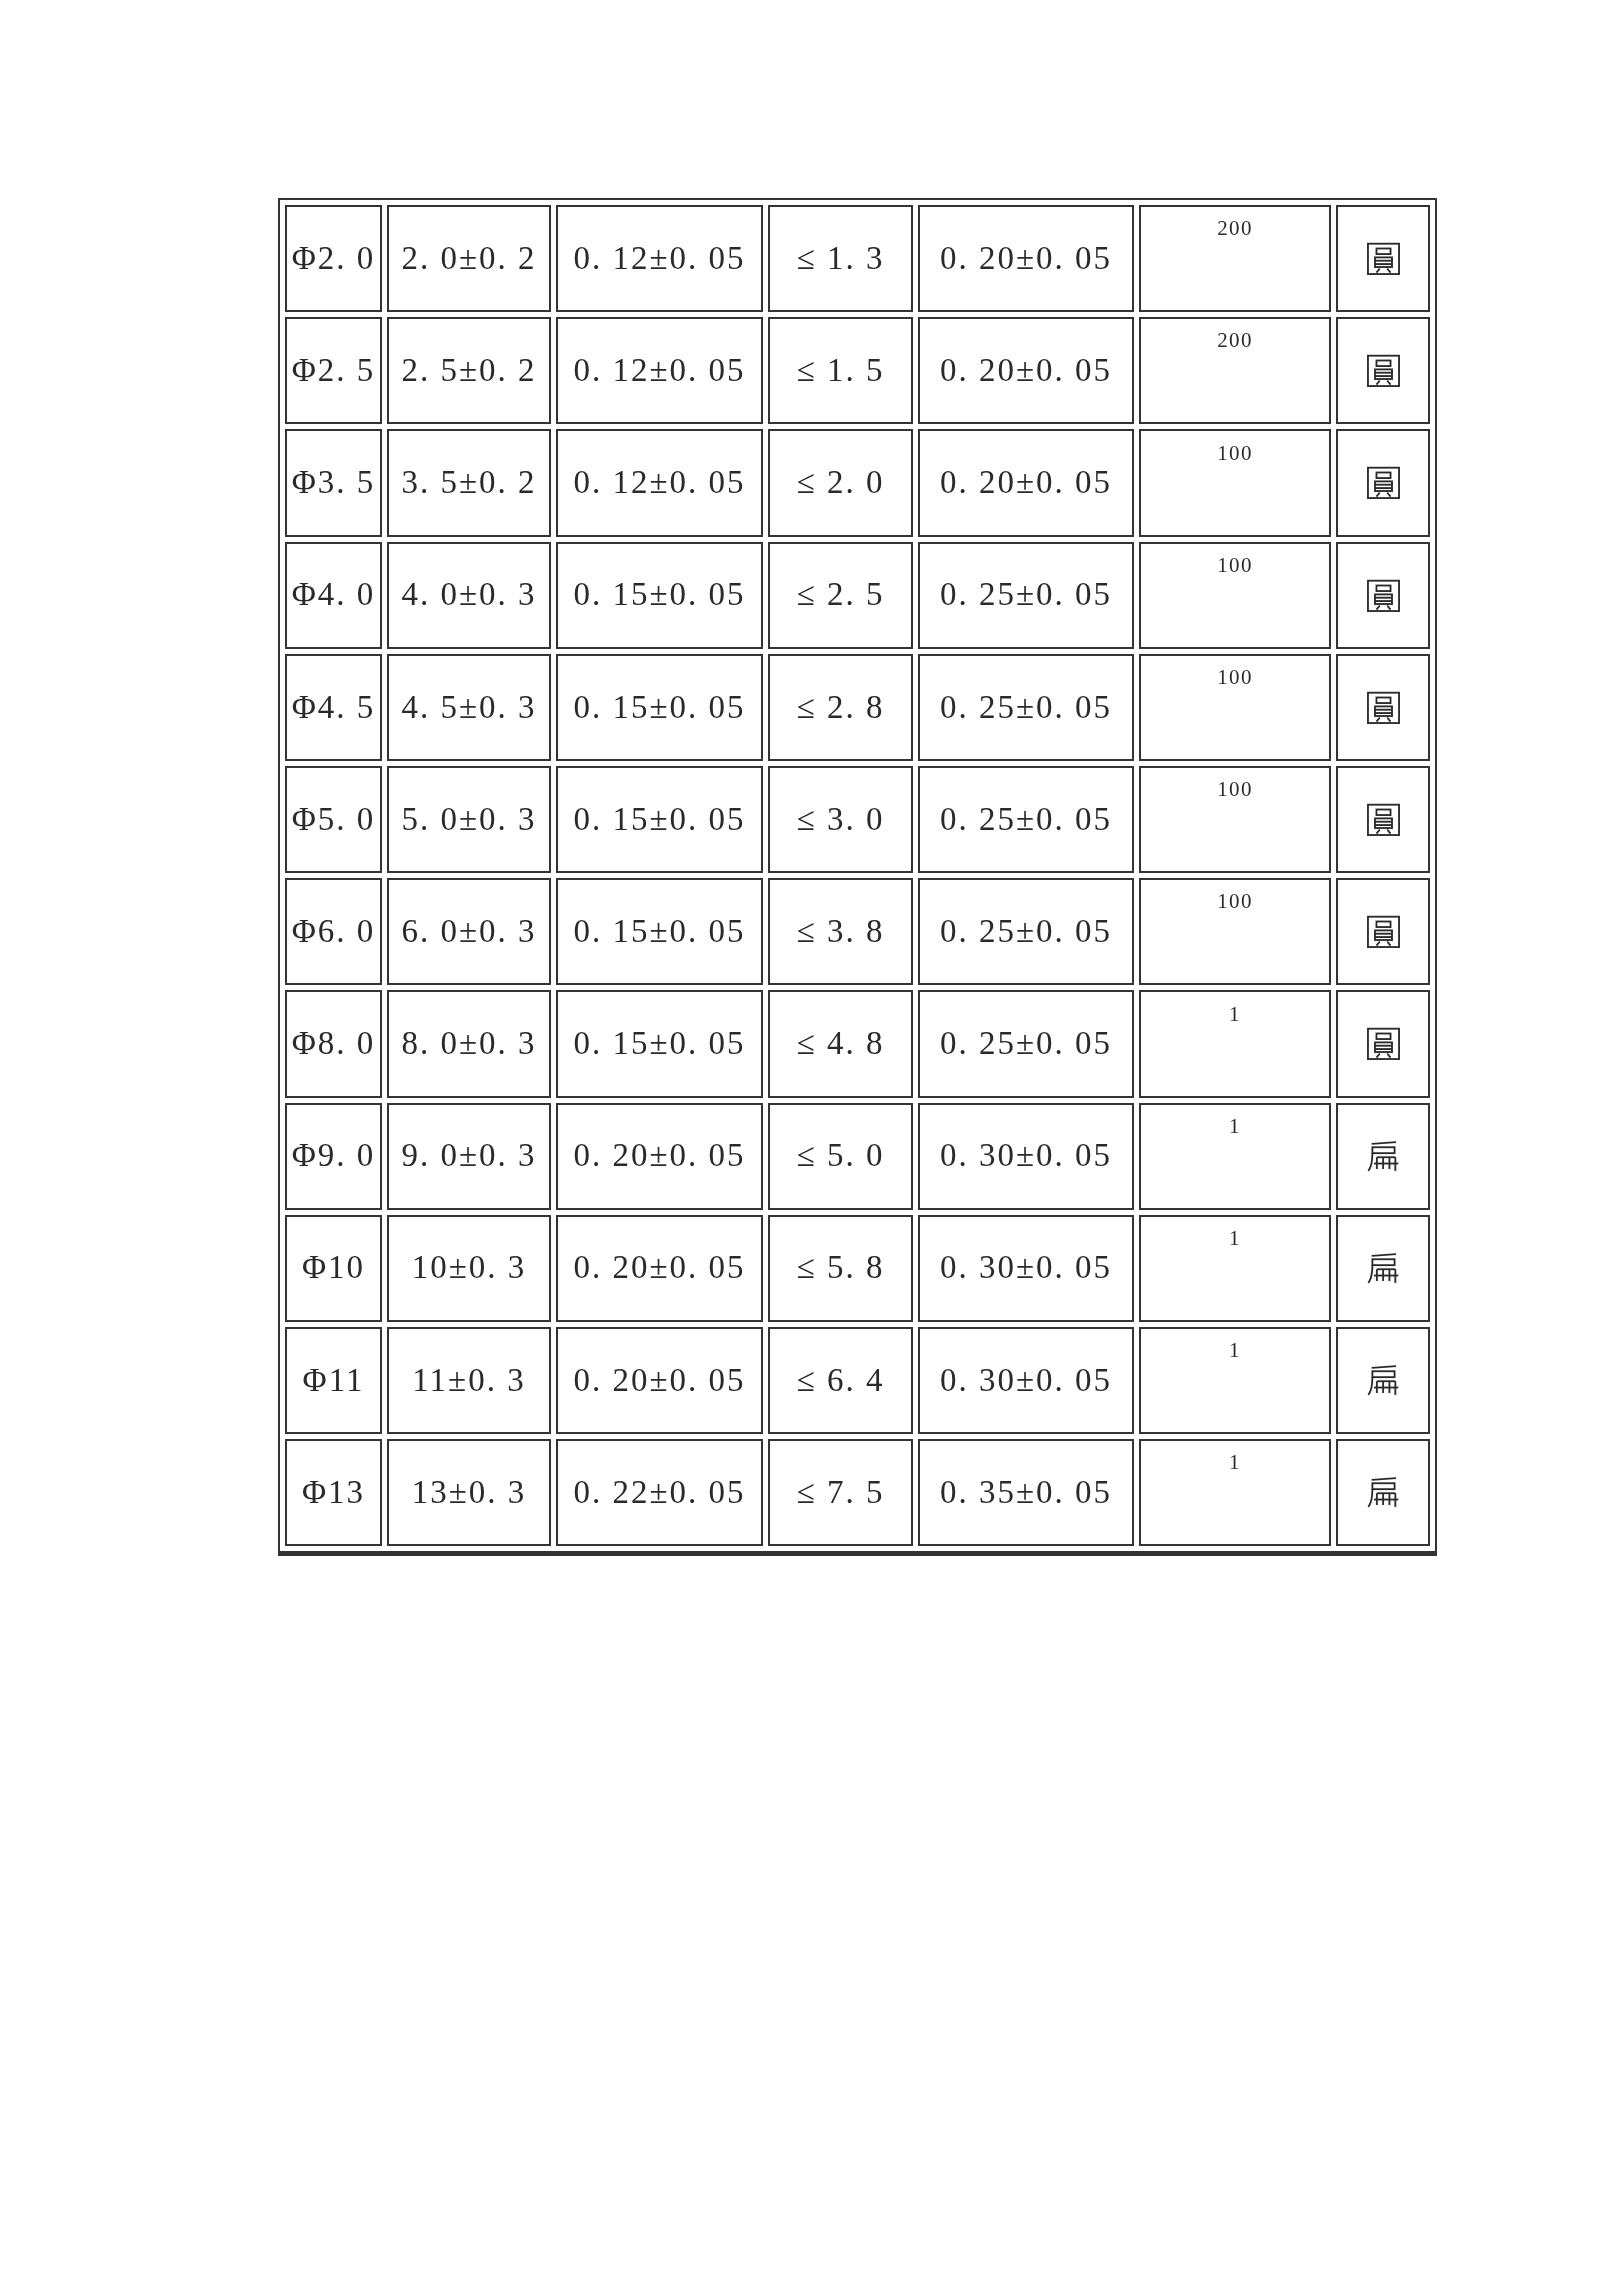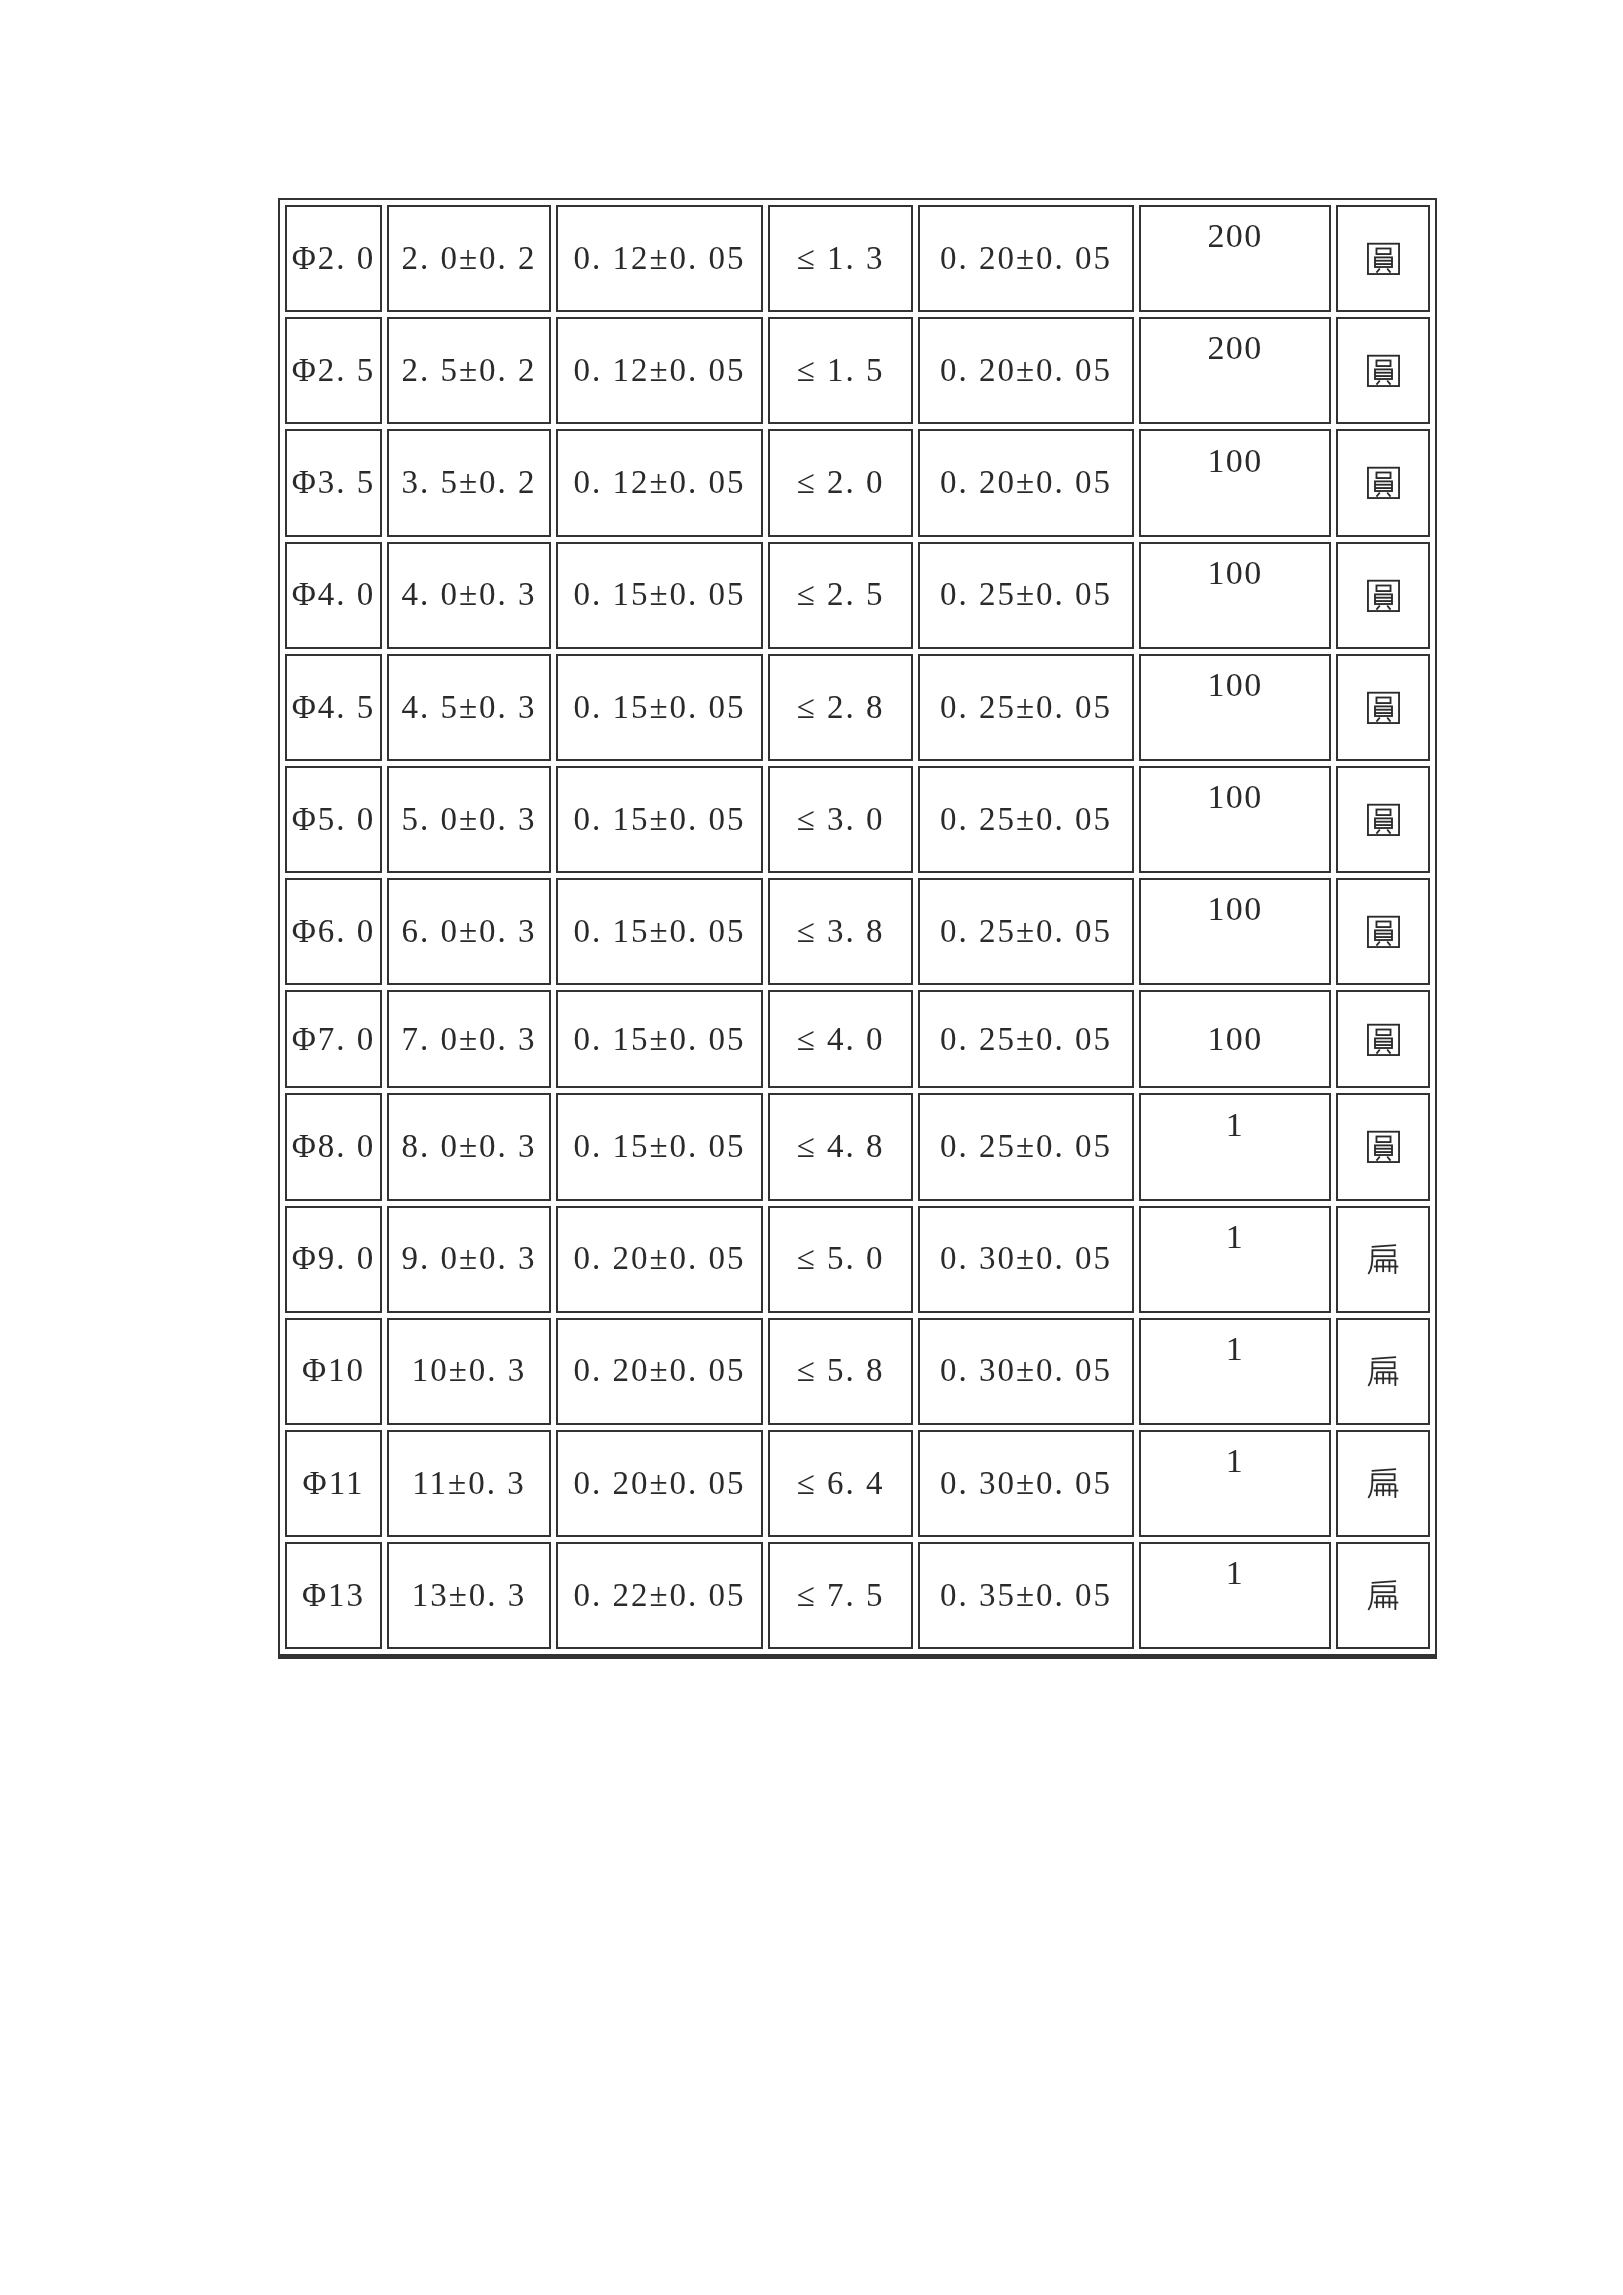--- a/index.html
+++ b/index.html
@@ -35,21 +35,21 @@
     text-align: center;
     vertical-align: middle;
     font-size: 33px;
     letter-spacing: 2px;
     color: #2a2a2a;
     white-space: nowrap;
     overflow: hidden;
     line-height: 1.2;
   }
   table.spec td.qty {
-    font-size: 34px;
+    font-size: 21px;
     letter-spacing: 1.3px;
   }
   table.spec td.qty-top {
     vertical-align: top;
     padding-top: 9.2px;
   }
   table.spec td.shape svg {
     display: block;
     margin: 0 auto;
     width: 37px;
@@ -195,33 +195,20 @@
           <td>≤ 3. 8</td>
           <td>0. 25±0. 05</td>
           <td class="qty qty-top">100</td>
           <td class="shape">
             <svg viewBox="0 0 100 100">
               <use href="#glyph-yuan"></use>
             </svg>
           </td>
         </tr>
         <tr>
-          <td>Φ7. 0</td>
-          <td>7. 0±0. 3</td>
-          <td>0. 15±0. 05</td>
-          <td>≤ 4. 0</td>
-          <td>0. 25±0. 05</td>
-          <td class="qty">100</td>
-          <td class="shape">
-            <svg viewBox="0 0 100 100">
-              <use href="#glyph-yuan"></use>
-            </svg>
-          </td>
-        </tr>
-        <tr>
           <td>Φ8. 0</td>
           <td>8. 0±0. 3</td>
           <td>0. 15±0. 05</td>
           <td>≤ 4. 8</td>
           <td>0. 25±0. 05</td>
           <td class="qty qty-top">1</td>
           <td class="shape">
             <svg viewBox="0 0 100 100">
               <use href="#glyph-yuan"></use>
             </svg>

